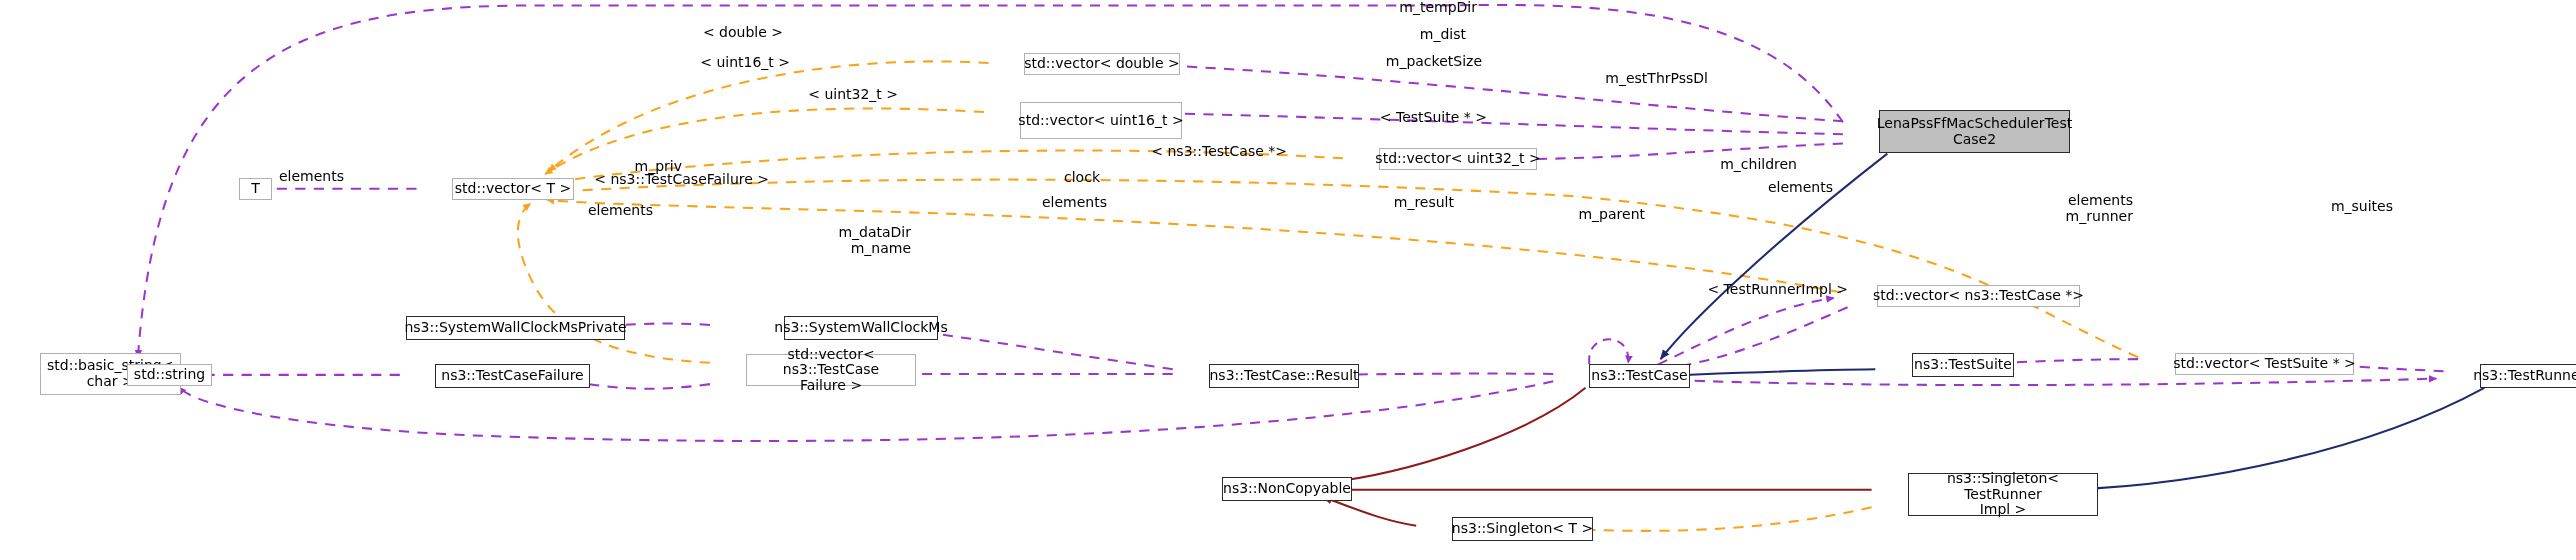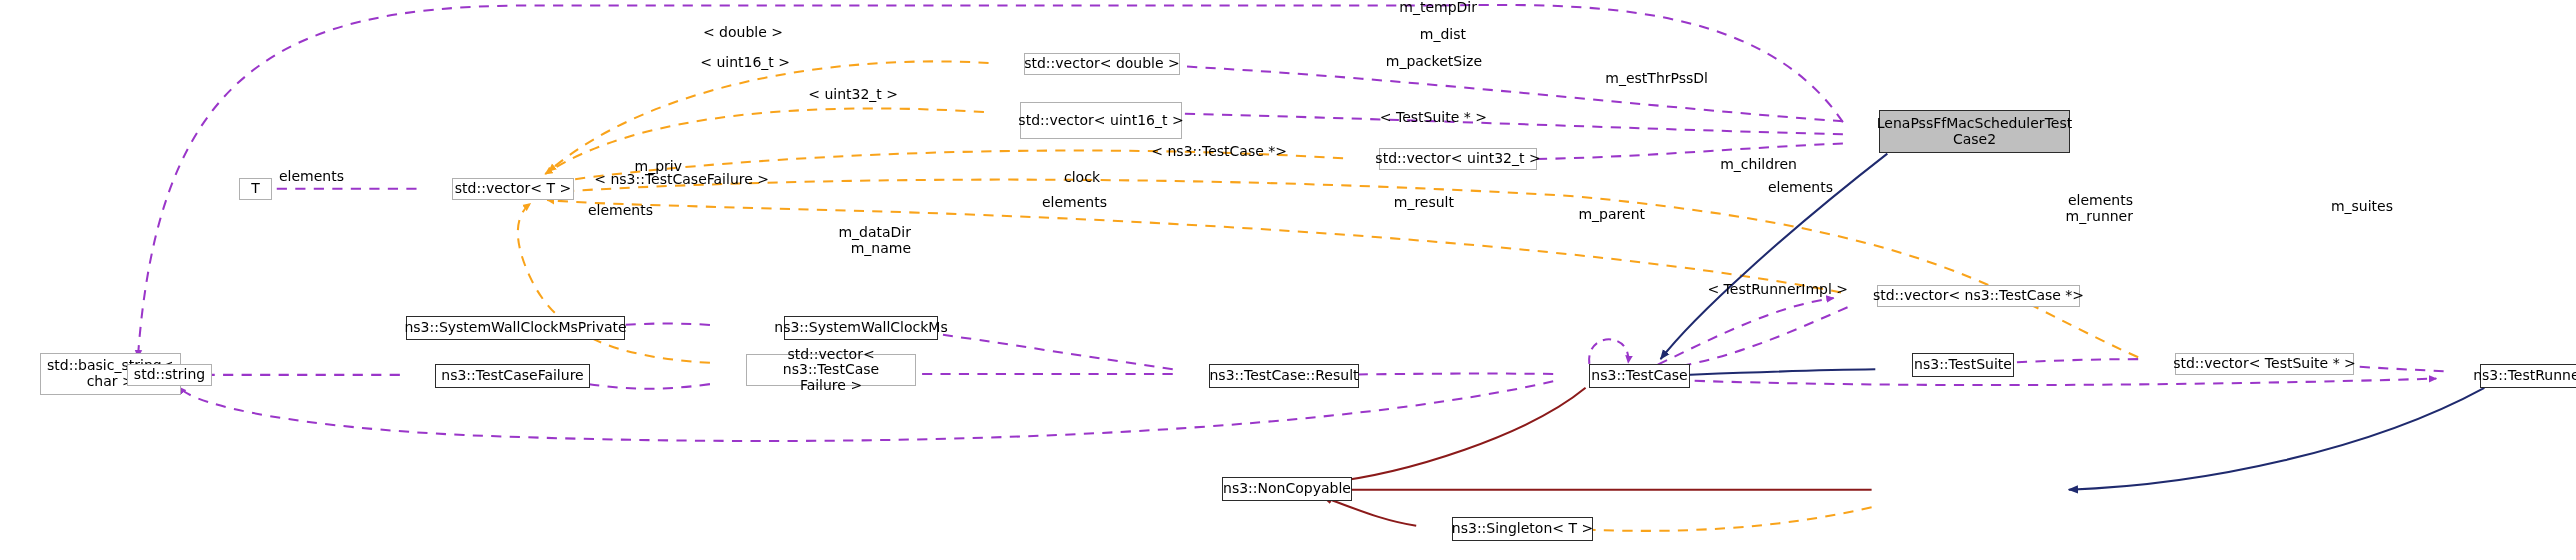--- a/index.html
+++ b/index.html
@@ -170,20 +170,24 @@
     </div>
   <div class="node hl" style="left:1843px;top:110px;width:191px;height:43px">
       <span style="white-space:pre-line">LenaPssFfMacSchedulerTest
 Case2</span>
     </div>
   <div class="node cls" style="left:1186px;top:477px;width:130px;height:24px">
       <span>ns3::NonCopyable</span>
     </div>
   <div class="node cls" style="left:1416px;top:517px;width:141px;height:24px">
       <span>ns3::Singleton&lt; T &gt;</span>
+    </div>
+  <div class="node cls" style="left:1872px;top:473px;width:190px;height:43px">
+      <span style="white-space:pre-line">ns3::Singleton&lt; TestRunner
+Impl &gt;</span>
     </div>
 
   <div class="edgelabel" style="left:1384px;top:0px;width:93px">m_tempDir</div>
   <div class="edgelabel" style="left:690px;top:25px;width:93px">&lt; double &gt;</div>
   <div class="edgelabel" style="left:1392px;top:27px;width:74px">m_dist</div>
   <div class="edgelabel" style="left:688px;top:55px;width:102px">&lt; uint16_t &gt;</div>
   <div class="edgelabel" style="left:1371px;top:54px;width:111px">m_packetSize</div>
   <div class="edgelabel" style="left:1592px;top:71px;width:116px">m_estThrPssDl</div>
   <div class="edgelabel" style="left:796px;top:87px;width:102px">&lt; uint32_t &gt;</div>
   <div class="edgelabel" style="left:1371px;top:110px;width:116px">&lt; TestSuite * &gt;</div>

